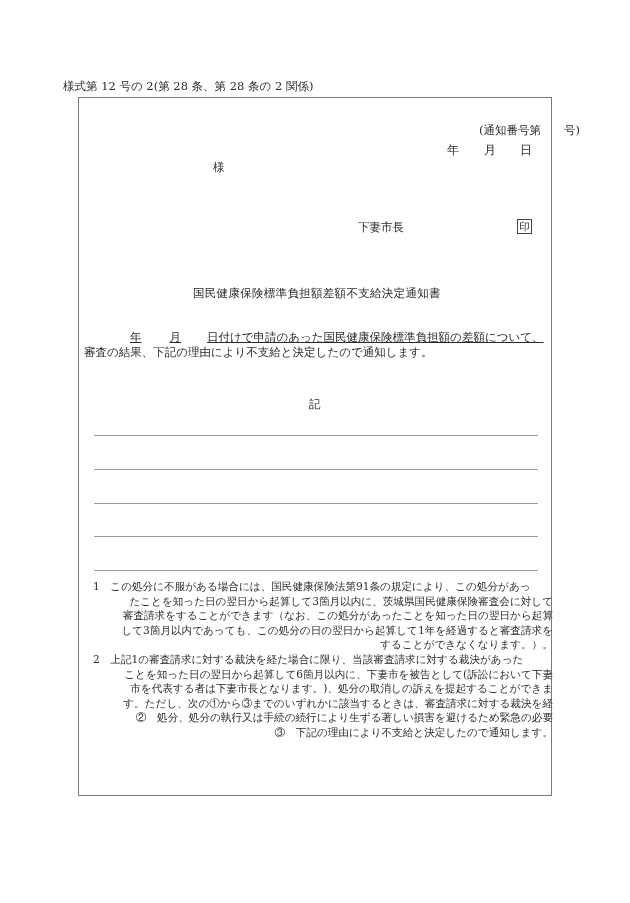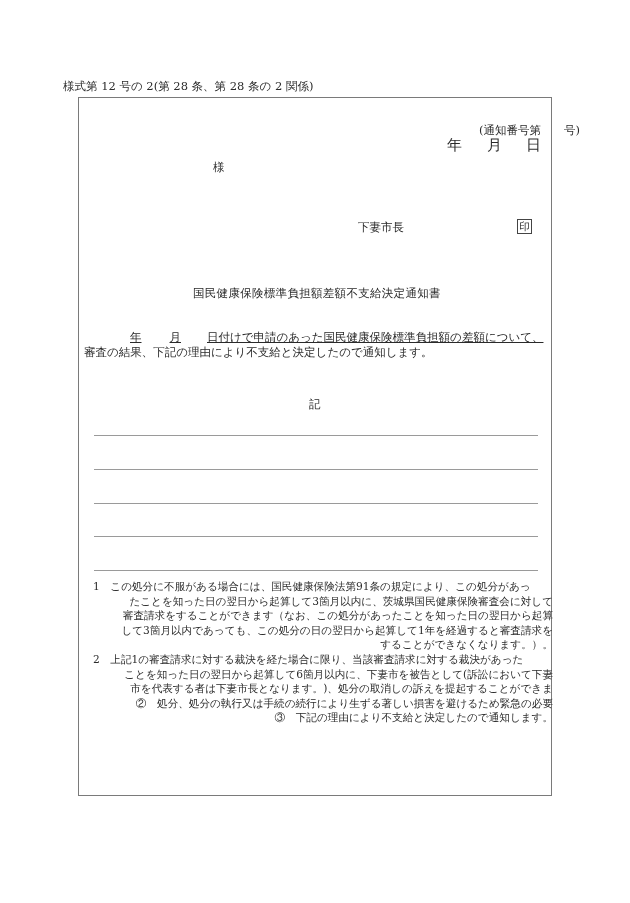--- a/index.html
+++ b/index.html
@@ -8,21 +8,21 @@
       font-family: "DejaVu Serif", "Liberation Serif", serif;
       color:#2a2a2a;
     }
     .abs { position:absolute; white-space:nowrap; }
     .form-label { left:63px; top:79px; font-size:11.5px; letter-spacing:0px; }
     .frame {
       position:absolute; left:78px; top:97px; width:474px; height:699px;
       border:1px solid #7a7a7a; box-sizing:border-box;
     }
     .notice-no { left:435px; top:123px; font-size:11.5px;margin-left:44px; }
-    .date-line { left:447px; top:136px; font-size:15px; word-spacing:0; }
+    .date-line { left:447px; top:142px; font-size:12px; word-spacing:0; }
     .date-line span { display:inline-block; }
     .addressee { left:213px; top:160px; font-size:11.5px; }
     .issuer { left:358px; top:220px; font-size:11.5px; }
     .seal {
       left:517px; top:219px; width:13px; height:13px; border:1px solid #444;
       font-size:10.5px; line-height:13px; text-align:center;
     }
     .title { left:193px; top:286px; font-size:11.5px; letter-spacing:0.3px; }
     .body1 { left:130px; top:330px; font-size:11.5px;text-decoration:underline; }
     .body1 .gap { display:inline-block; }
@@ -71,18 +71,19 @@
     <div class="ln">1　この処分に不服がある場合には、国民健康保険法第91条の規定により、この処分があっ</div>
     <div class="ln ind1">たことを知った日の翌日から起算して3箇月以内に、茨城県国民健康保険審査会に対して</div>
     <div class="ln ind1">審査請求をすることができます（なお、この処分があったことを知った日の翌日から起算</div>
     <div class="ln ind1">して3箇月以内であっても、この処分の日の翌日から起算して1年を経過すると審査請求を</div>
     <div class="ln ind1">することができなくなります。）。</div>
   </div>
   <div>
     <div class="ln">2　上記1の審査請求に対する裁決を経た場合に限り、当該審査請求に対する裁決があった</div>
     <div class="ln ind1">ことを知った日の翌日から起算して6箇月以内に、下妻市を被告として(訴訟において下妻</div>
     <div class="ln ind1">市を代表する者は下妻市長となります。)、処分の取消しの訴えを提起することができま</div>
+    <div class="ln ind1">す。ただし、次の①から③までのいずれかに該当するときは、審査請求に対する裁決を経</div>
   </div>
   <div>
     <div class="ln ind1">②　処分、処分の執行又は手続の続行により生ずる著しい損害を避けるため緊急の必要</div>
     <div class="ln ind1">③　下記の理由により不支給と決定したので通知します。</div>
   </div>
 </div>
 
 </body></html>

